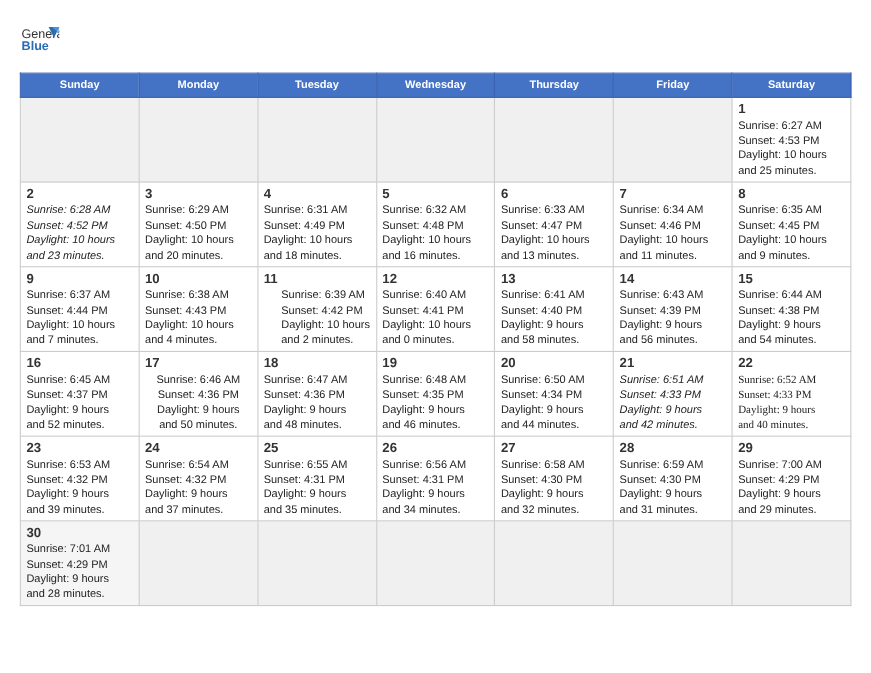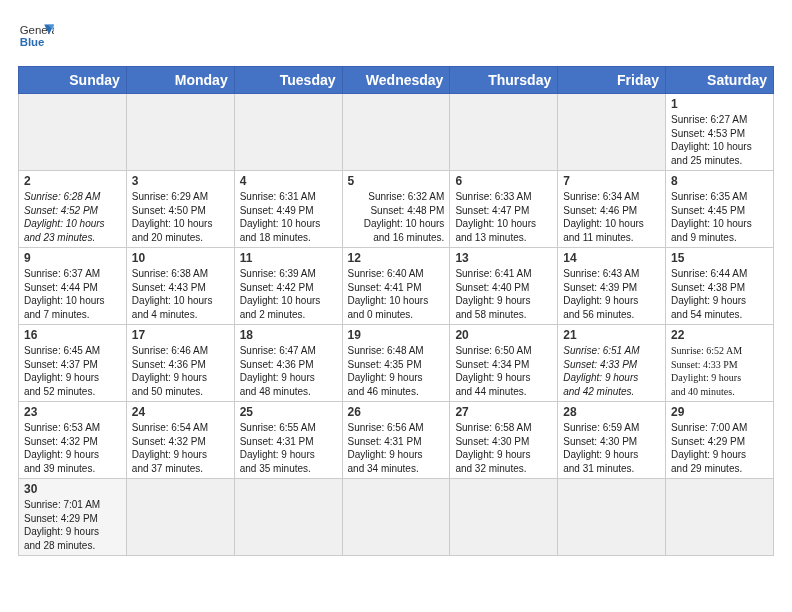--- a/index.html
+++ b/index.html
@@ -45,23 +45,23 @@
       color: #555;
     }
     .calendar {
       width: 100%;
       border-collapse: collapse;
       border: 1px solid #ccc;
     }
     .calendar th {
       background: #4472c4;
       color: #fff;
-      font-size: 14px;
+      font-size: 10px;
       font-weight: bold;
-      text-align: right;
+      text-align: center;
       padding: 5px 6px;
       border: 1px solid #3a62b0;
     }
     .calendar td {
       border: 1px solid #ccc;
       vertical-align: top;
       padding: 3px 5px;
       font-size: 10.5px;
       color: #333;
       width: calc(100% / 7);
@@ -150,21 +150,21 @@
           </td>
           <td>
             <span class="day-num">4</span>
             <div class="day-info" style="white-space: pre-line;">Sunrise: 6:31 AM
 Sunset: 4:49 PM
 Daylight: 10 hours
 and 18 minutes.</div>
           </td>
           <td>
             <span class="day-num">5</span>
-            <div class="day-info" style="white-space: pre-line; text-align: right;">Sunrise: 6:32 AM
+            <div class="day-info" style="white-space: pre-line;">Sunrise: 6:32 AM
 Sunset: 4:48 PM
 Daylight: 10 hours
 and 16 minutes.</div>
           </td>
           <td>
             <span class="day-num">6</span>
             <div class="day-info" style="white-space: pre-line;">Sunrise: 6:33 AM
 Sunset: 4:47 PM
 Daylight: 10 hours
 and 13 minutes.</div>
@@ -194,21 +194,21 @@
           </td>
           <td>
             <span class="day-num">10</span>
             <div class="day-info" style="white-space: pre-line;">Sunrise: 6:38 AM
 Sunset: 4:43 PM
 Daylight: 10 hours
 and 4 minutes.</div>
           </td>
           <td>
             <span class="day-num">11</span>
-            <div class="day-info" style="white-space: pre-line;">Sunrise: 6:39 AM
+            <div class="day-info" style="white-space: pre-line; margin-left: 16px;">Sunrise: 6:39 AM
 Sunset: 4:42 PM
 Daylight: 10 hours
 and 2 minutes.</div>
           </td>
           <td>
             <span class="day-num">12</span>
             <div class="day-info" style="white-space: pre-line;">Sunrise: 6:40 AM
 Sunset: 4:41 PM
 Daylight: 10 hours
 and 0 minutes.</div>
@@ -238,21 +238,21 @@
         <tr>
           <td>
             <span class="day-num">16</span>
             <div class="day-info" style="white-space: pre-line;">Sunrise: 6:45 AM
 Sunset: 4:37 PM
 Daylight: 9 hours
 and 52 minutes.</div>
           </td>
           <td>
             <span class="day-num">17</span>
-            <div class="day-info" style="white-space: pre-line;">Sunrise: 6:46 AM
+            <div class="day-info" style="white-space: pre-line; text-align: center;">Sunrise: 6:46 AM
 Sunset: 4:36 PM
 Daylight: 9 hours
 and 50 minutes.</div>
           </td>
           <td>
             <span class="day-num">18</span>
             <div class="day-info" style="white-space: pre-line;">Sunrise: 6:47 AM
 Sunset: 4:36 PM
 Daylight: 9 hours
 and 48 minutes.</div>

